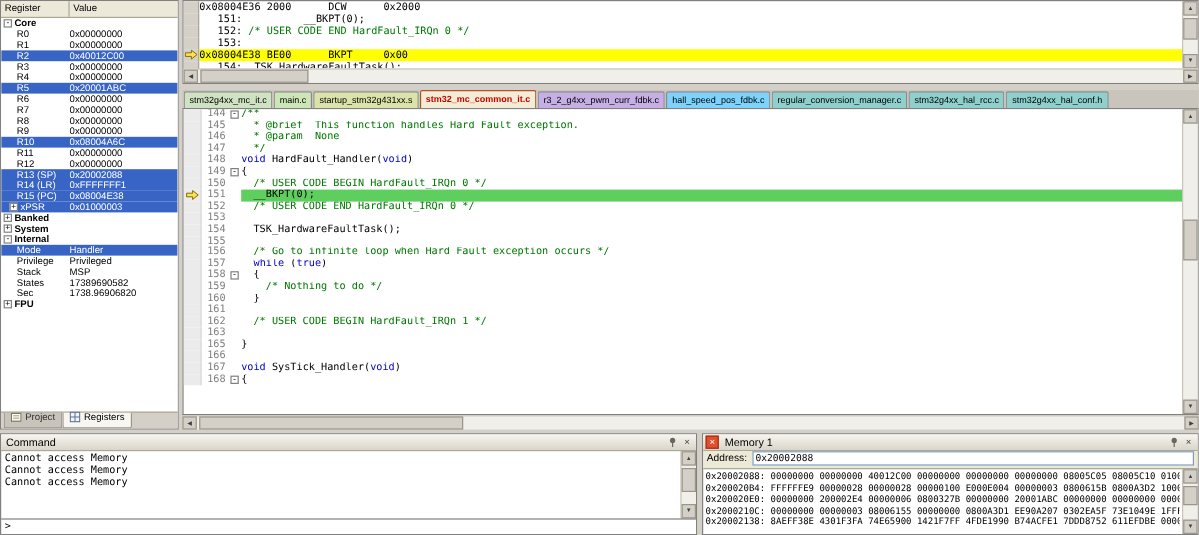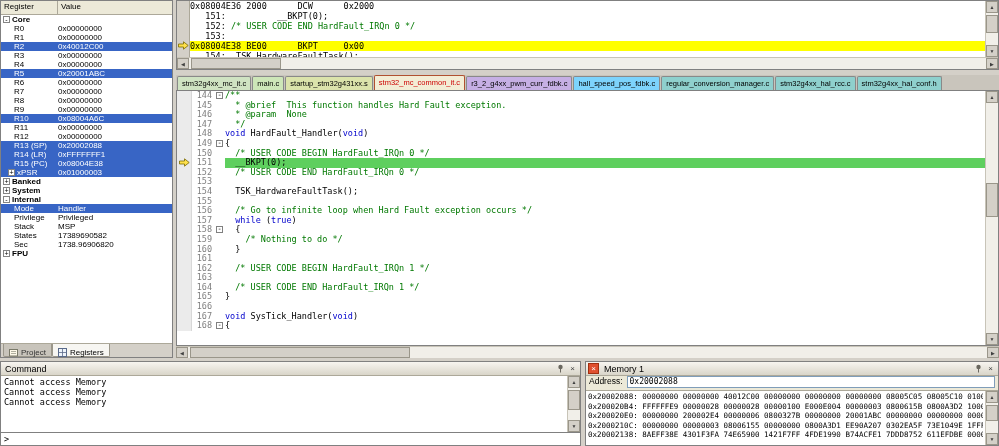--- a/index.html
+++ b/index.html
@@ -6,36 +6,36 @@
     --sel:#3865c5; --curline:#5ecf5e; --curinstr:#ffff00;
     --kw:#0000cc; --cm:#007800; --tabactive:#cc0000; --lno:#808080;
   }
   *{margin:0;padding:0;box-sizing:border-box}
   html,body{width:999px;height:446px;overflow:hidden}
   body{font-family:"Liberation Sans",sans-serif;background:#d4d0c8;font-size:9px;color:#000}
   .app{width:999px;height:446px;display:flex;flex-direction:column}
   .top{height:358px;display:flex;min-height:0}
 
   
-  .left-panel{width:173px;flex-shrink:0;background:#fff;border:1px solid #808080;display:flex;flex-direction:column}
+  .left-panel{width:149px;flex-shrink:0;background:#fff;border:1px solid #808080;display:flex;flex-direction:column}
   .reg-header{height:14px;display:flex;background:#ece9d8;border-bottom:1px solid #aca899;font-size:8px;flex-shrink:0}
   .reg-header>div{padding:1px 3px;overflow:hidden}
   .reg-header .col-name{width:57px;border-right:1px solid #aca899;flex-shrink:0}
   .reg-header .col-val{flex:1}
   .tree{flex:1;overflow:hidden;font-size:8px;background:#fff}
   .trow{height:9px;display:flex;align-items:center;line-height:9px;white-space:nowrap}
   .trow.changed{background:var(--sel);color:#fff}
   .tname{width:57px;display:flex;align-items:center;overflow:hidden;flex-shrink:0}
   .tval{flex:1;overflow:hidden}
   .expander{width:7px;height:7px;border:1px solid #848484;background:#fff;color:#000;
             font-size:7px;line-height:5px;text-align:center;margin:0 2px;flex-shrink:0}
   .glabel{font-weight:bold}
   .panel-tabs{height:14px;background:#d4d0c8;border-top:1px solid #aca899;display:flex;align-items:stretch;
               padding-left:2px;font-size:8px;flex-shrink:0}
-  .ptab{display:flex;align-items:flex-start;gap:3px;padding:4px 5px;border:1px solid #9a968a;border-top:none;
+  .ptab{display:flex;align-items:flex-end;gap:3px;padding:4px 5px;border:1px solid #9a968a;border-top:none;
         background:#c8c4bb;border-radius:0 0 2px 2px;color:#333}
   .ptab.active{background:#f7f6f2;color:#000}
 
   
   .vsplitter{width:3px;background:#d4d0c8;flex-shrink:0}
   .hsplitter{height:5px;background:#d4d0c8;flex-shrink:0}
   .bsplitter{width:4px;background:#d4d0c8;flex-shrink:0}
 
   
   .right-col{flex:1;min-width:0;display:flex;flex-direction:column}
@@ -48,21 +48,21 @@
   .dgutter{width:13px;background:#d4d0c8;border-right:1px solid #aca899;flex-shrink:0;position:relative}
   .dgutter svg{position:absolute;left:1px;top:0}
   .dcode{flex:1;overflow:hidden}
   .drow.current .dcode{background:var(--curinstr)}
 
   
   .tabbar{height:16px;background:#c9c5bc;display:flex;align-items:flex-end;padding:1px 0 0 1px;gap:1px;
           border-bottom:1px solid #808080;overflow:hidden;flex-shrink:0}
   .etab{height:14px;line-height:12px;padding:1px 4px 0 4px;font-size:7.5px;border:1px solid #898989;border-bottom:none;
         border-radius:2px 2px 0 0;white-space:nowrap;color:#000;overflow:hidden}
-  .etab.active{font-weight:normal;color:var(--tabactive);height:15px;border-color:#b05030}
+  .etab.active{font-weight:bold;color:var(--tabactive);height:15px;border-color:#b05030}
 
   
   .editor-wrap{flex:1;display:flex;border:1px solid #808080;border-top:none;background:#fff;min-height:0}
   .editor-rows{flex:1;min-width:0;overflow:hidden}
   .erow{display:flex;height:9.6px;line-height:9.6px;font-family:"DejaVu Sans Mono",monospace;font-size:8.5px;white-space:pre}
   .emargin{width:15px;background:#ebebeb;border-right:1px solid #d8d8d8;flex-shrink:0;position:relative}
   .emargin svg{position:absolute;left:2px;top:0}
   .elno{width:24px;color:var(--lno);text-align:right;padding-right:4px;flex-shrink:0}
   .efold{width:9px;flex-shrink:0;position:relative}
   .foldbox{position:absolute;left:0;top:1px;width:7px;height:7px;border:1px solid #808080;background:#fff;
@@ -394,21 +394,20 @@
             <div class="erow"><div class="emargin"></div><div class="elno">154</div><div class="efold"></div><div class="ecode"><span class="seg-pl">  TSK_HardwareFaultTask();</span></div></div>
             <div class="erow"><div class="emargin"></div><div class="elno">155</div><div class="efold"></div><div class="ecode"></div></div>
             <div class="erow"><div class="emargin"></div><div class="elno">156</div><div class="efold"></div><div class="ecode"><span class="seg-cm">  /* Go to infinite loop when Hard Fault exception occurs */</span></div></div>
             <div class="erow"><div class="emargin"></div><div class="elno">157</div><div class="efold"></div><div class="ecode"><span class="seg-pl">  </span><span class="seg-kw">while</span><span class="seg-pl"> (</span><span class="seg-kw">true</span><span class="seg-pl">)</span></div></div>
             <div class="erow"><div class="emargin"></div><div class="elno">158</div><div class="efold"><span class="foldbox">-</span></div><div class="ecode"><span class="seg-pl">  {</span></div></div>
             <div class="erow"><div class="emargin"></div><div class="elno">159</div><div class="efold"></div><div class="ecode"><span class="seg-cm">    /* Nothing to do */</span></div></div>
             <div class="erow"><div class="emargin"></div><div class="elno">160</div><div class="efold"></div><div class="ecode"><span class="seg-pl">  }</span></div></div>
             <div class="erow"><div class="emargin"></div><div class="elno">161</div><div class="efold"></div><div class="ecode"></div></div>
             <div class="erow"><div class="emargin"></div><div class="elno">162</div><div class="efold"></div><div class="ecode"><span class="seg-cm">  /* USER CODE BEGIN HardFault_IRQn 1 */</span></div></div>
             <div class="erow"><div class="emargin"></div><div class="elno">163</div><div class="efold"></div><div class="ecode"></div></div>
-            <div class="erow"><div class="emargin"></div><div class="elno">164</div><div class="efold"></div><div class="ecode"><span class="seg-cm">  /* USER CODE END HardFault_IRQn 1 */</span></div></div>
             <div class="erow"><div class="emargin"></div><div class="elno">165</div><div class="efold"></div><div class="ecode"><span class="seg-pl">}</span></div></div>
             <div class="erow"><div class="emargin"></div><div class="elno">166</div><div class="efold"></div><div class="ecode"></div></div>
             <div class="erow"><div class="emargin"></div><div class="elno">167</div><div class="efold"></div><div class="ecode"><span class="seg-kw">void</span><span class="seg-pl"> SysTick_Handler(</span><span class="seg-kw">void</span><span class="seg-pl">)</span></div></div>
             <div class="erow"><div class="emargin"></div><div class="elno">168</div><div class="efold"><span class="foldbox">-</span></div><div class="ecode"><span class="seg-pl">{</span></div></div>
           </div>
         <div class="vscroll">
           <div class="sbtn">▲</div>
           <div class="strack">
               <div class="sthumb" style="top:80px;height:34px"></div>
             </div>

